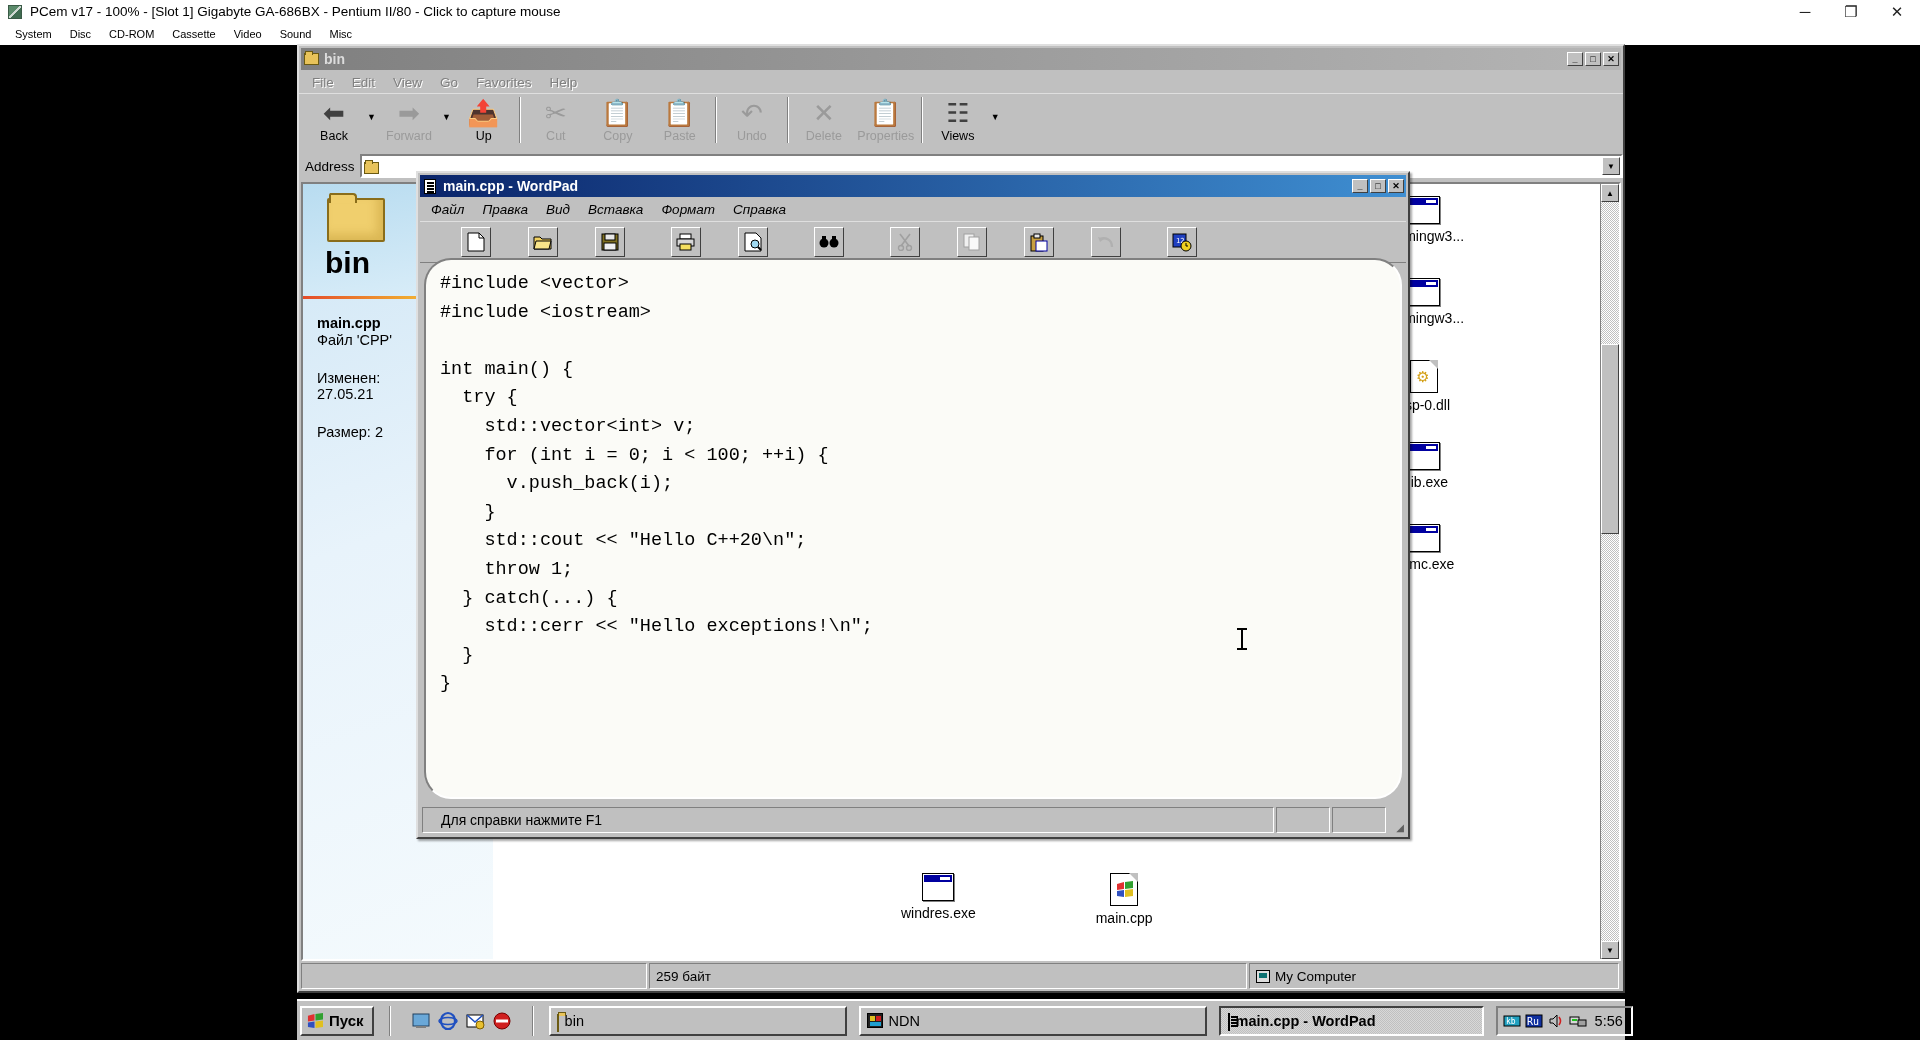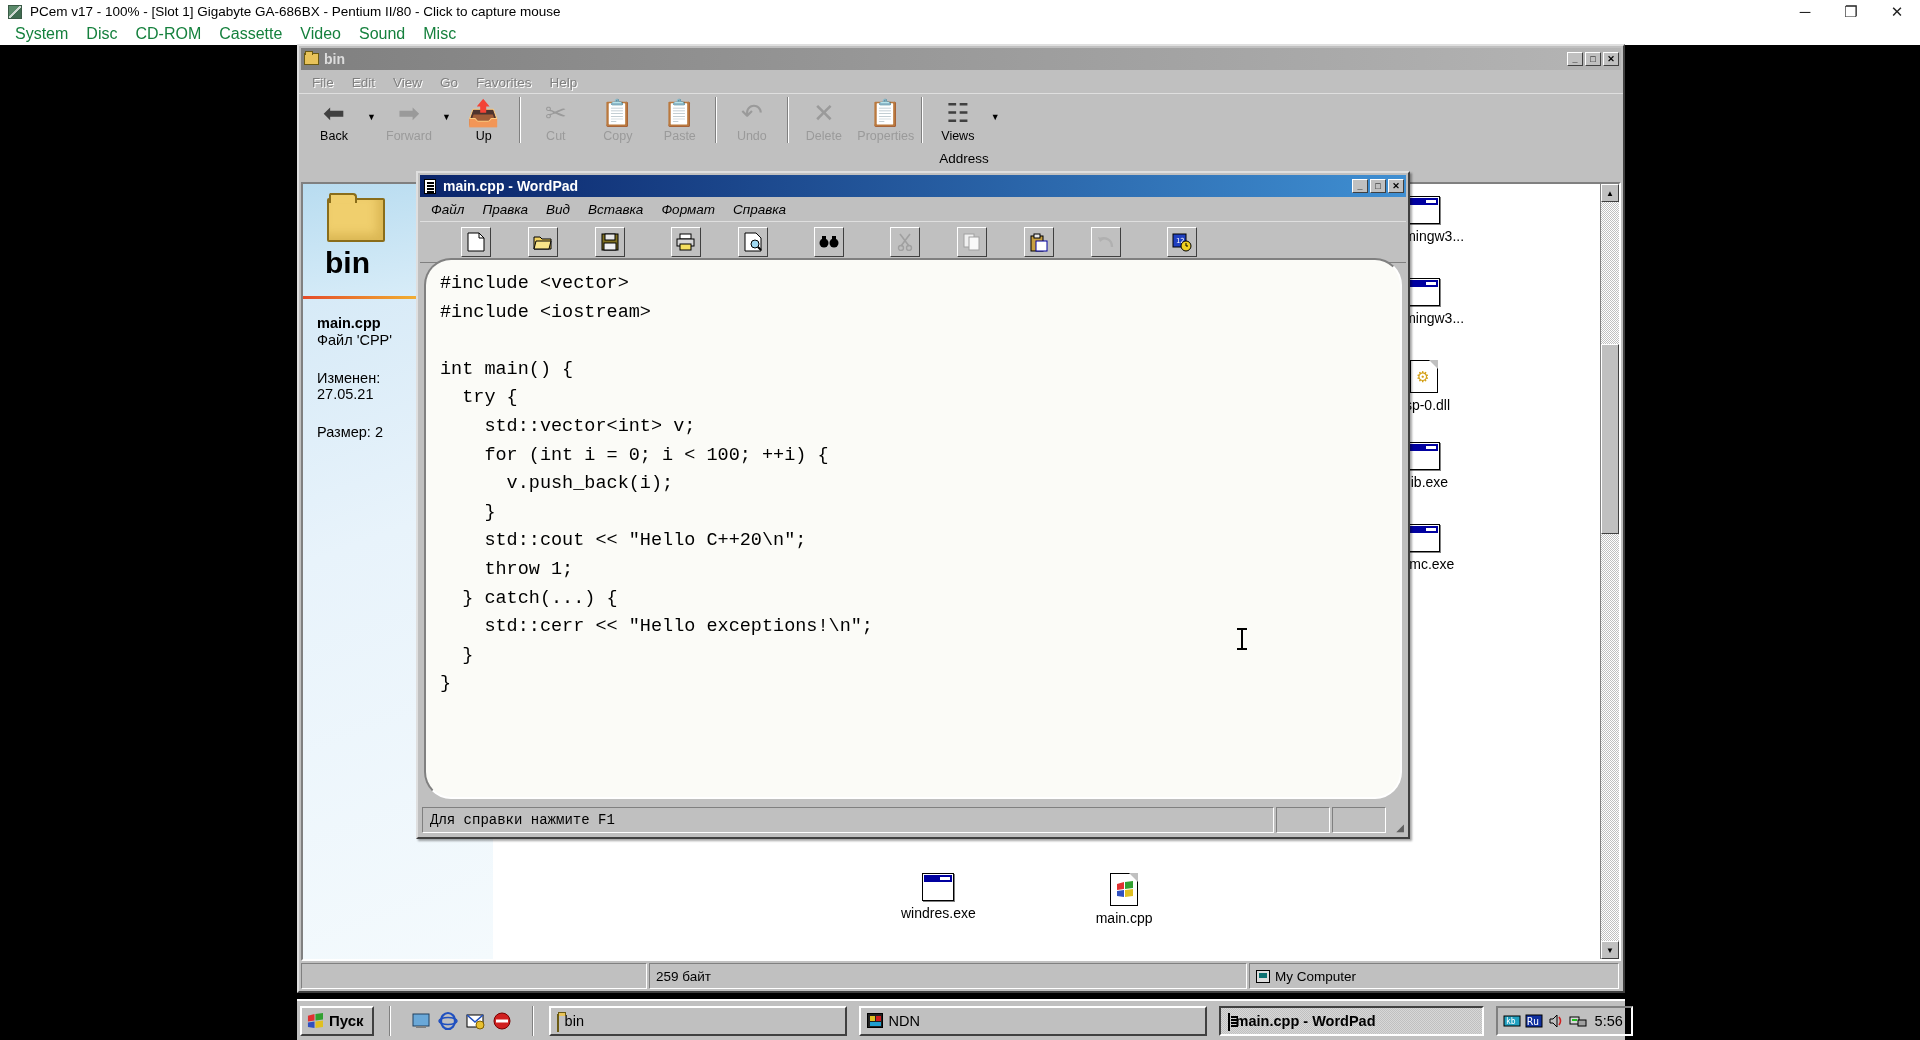--- a/index.html
+++ b/index.html
@@ -36,21 +36,21 @@
   #pcem-winbtns .wbtn {
     width: 46px; height: 23px; display: flex; align-items: center; justify-content: center;
     font-size: 15px; color: #222; line-height: 1;
   }
   #pcem-winbtns .wbtn.close { color: #222; }
   #pcem-menubar {
     position: absolute; left: 0; top: 23px; width: 1920px; height: 22px;
     background: #ffffff; display: flex; align-items: center; padding-left: 6px;
   }
   #pcem-menubar .mi {
-    font-size: 16px; color: #15803d; padding: 1px 9px; white-space: nowrap;
+    font-size: 11px; color: #000000; padding: 1px 9px; white-space: nowrap;
   }
 
   
   #vm-screen {
     position: absolute; left: 0px; top: 45px;
     width: 1920px; height: 995px;
     background: #000000;
   }
 
   
@@ -114,21 +114,21 @@
   }
   .tbtn .glyph { height: 30px; display: flex; align-items: center; justify-content: center; font-size: 26px; color: #404040; line-height: 1; }
   .tbtn .lbl { font-size: 12.5px; color: #000; margin-top: 1px; }
   .tbtn.disabled .lbl, .tbtn.disabled .glyph { color: #9a9a9a; }
   .tb-sep { width: 2px; height: 46px; margin: 3px 4px 0 4px; border-left: 1px solid #808080; border-right: 1px solid #ffffff; }
   .tb-arrow { font-size: 9px; color: #000; align-self: center; margin: 0 2px; position: relative; top: -6px; }
 
   
   #explorer-addressbar {
     height: 30px; background: #c0c0c0; display: flex; align-items: center;
-    padding-left: 6px; gap: 5px; flex-direction: column;
+    padding-left: 6px; gap: 5px;
   }
   #explorer-addressbar .addr-label { font-size: 13.5px; color: #000; }
   #explorer-addressbar .addr-box {
     flex: 1 1 auto; height: 24px; background: #ffffff;
     border-top: 2px solid #808080; border-left: 2px solid #808080;
     border-right: 2px solid #ffffff; border-bottom: 2px solid #ffffff;
     display: flex; align-items: center; padding-left: 2px; gap: 4px;
     position: relative;
   }
   #explorer-addressbar .addr-text { font-size: 13px; color: #000; }
@@ -324,22 +324,22 @@
     font-size: 18.5px; line-height: 28.6px; color: #000;
     white-space: pre;
   }
   #wordpad-status {
     position: absolute; left: 4px; right: 4px; bottom: 4px; height: 26px;
     display: flex; align-items: stretch; gap: 2px;
   }
   #wordpad-status .wsp {
     border-top: 1px solid #808080; border-left: 1px solid #808080;
     border-right: 1px solid #ffffff; border-bottom: 1px solid #ffffff;
-    display: flex; align-items: center; padding-left: 7px;
-    font-size: 14px; color: #000; font-family: Liberation Mono, monospace;
+    display: flex; align-items: center; padding-left: 18px;
+    font-size: 14px; color: #000;
   }
   #wordpad-status .wsp-main { flex: 1 1 auto; }
   #wordpad-status .wsp-s { width: 54px; }
   #wordpad-status .grip {
     width: 16px; display: flex; align-items: flex-end; justify-content: flex-end;
     font-size: 10px; color: #606060;
   }
 
   
   #text-caret {

